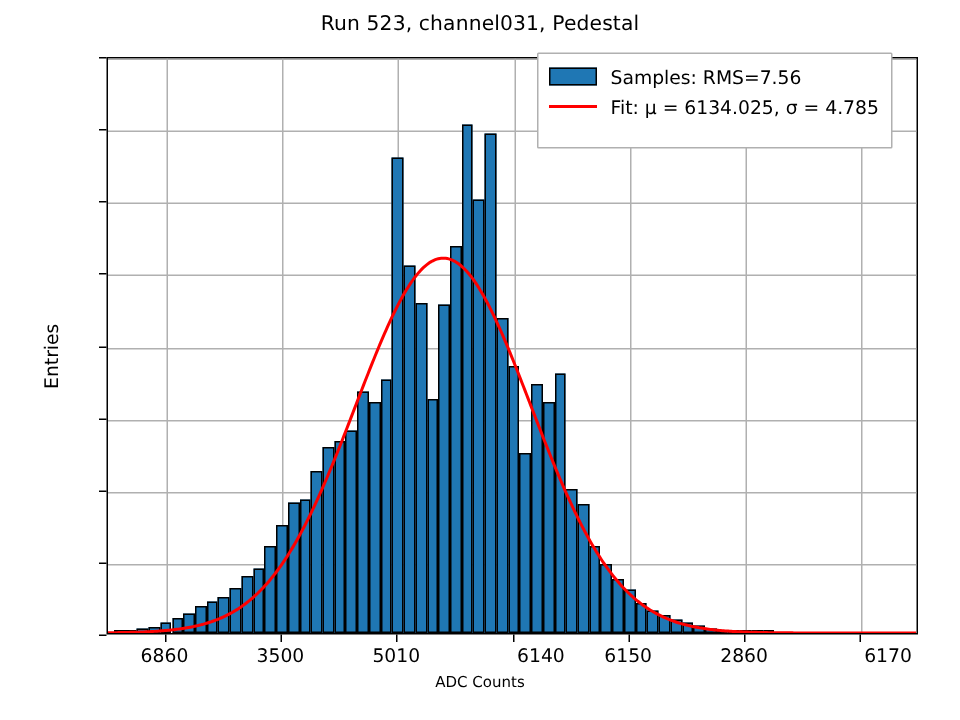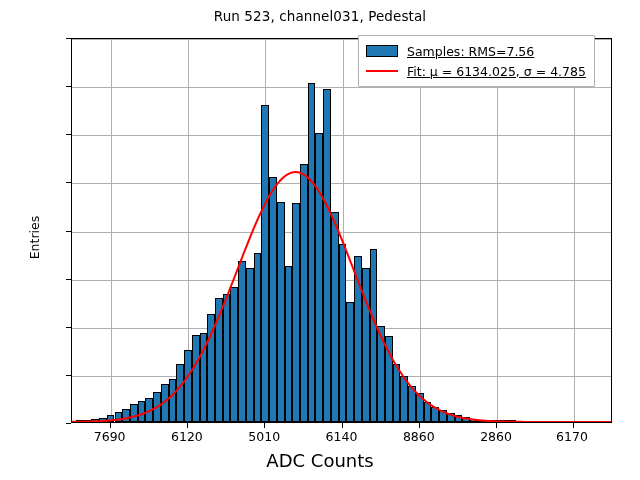--- a/index.html
+++ b/index.html
@@ -91,34 +91,33 @@
     font-size: 12.5px;
     color: #000000;
     transform: rotate(-90deg);
   }
   #xlabel {
     position: absolute;
     left: 0;
     top: 450px;
     width: 640px;
     text-align: center;
-    font-size: 18px;
+    font-size: 10px;
     color: #000000;
   }
   
   #legend {
     position: absolute;
     left: 358px;
     top: 35px;
     border: 1px solid #b0b0b0;
     background: #ffffff;
-    padding: 5px 8px 5px 7px;
+    padding: 5px 8px 17px 7px;
     box-sizing: border-box;
     border-radius: 1px;
-    text-decoration: underline;
   }
   .legend-row {
     display: flex;
     align-items: center;
     height: 20px;
   }
   .legend-swatch-patch {
     width: 32px;
     height: 12px;
     background: #1f77b4;
@@ -248,27 +247,27 @@
 
 <div class="ytick-mark" style="top: 423px;"></div>
     <div class="ytick-mark" style="top: 374.875px;"></div>
     <div class="ytick-mark" style="top: 326.75px;"></div>
     <div class="ytick-mark" style="top: 278.625px;"></div>
     <div class="ytick-mark" style="top: 230.5px;"></div>
     <div class="ytick-mark" style="top: 182.375px;"></div>
     <div class="ytick-mark" style="top: 134.25px;"></div>
     <div class="ytick-mark" style="top: 86.125px;"></div>
     <div class="ytick-mark" style="top: 38px;"></div>
-    <div class="xtick-label" style="left: 109.643px;">7690</div>
+    <div class="xtick-label" style="left: 109.643px;">6860</div>
     <div class="xtick-mark" style="left: 109.643px;"></div>
-    <div class="xtick-label" style="left: 186.929px;">6120</div>
+    <div class="xtick-label" style="left: 186.929px;">3500</div>
     <div class="xtick-mark" style="left: 186.929px;"></div>
     <div class="xtick-label" style="left: 264.214px;">5010</div>
     <div class="xtick-mark" style="left: 264.214px;"></div>
-    <div class="xtick-label" style="left: 341.5px;">6140</div>
+    <div class="xtick-label" style="left: 341.5px; text-align: right;">6140</div>
     <div class="xtick-mark" style="left: 341.5px;"></div>
-    <div class="xtick-label" style="left: 418.786px;">8860</div>
+    <div class="xtick-label" style="left: 418.786px;">6150</div>
     <div class="xtick-mark" style="left: 418.786px;"></div>
     <div class="xtick-label" style="left: 496.071px;">2860</div>
     <div class="xtick-mark" style="left: 496.071px;"></div>
-    <div class="xtick-label" style="left: 572px;">6170</div>
+    <div class="xtick-label" style="left: 592px;">6170</div>
     <div class="xtick-mark" style="left: 573.357px;"></div>
   </div>
 
 </body></html>

